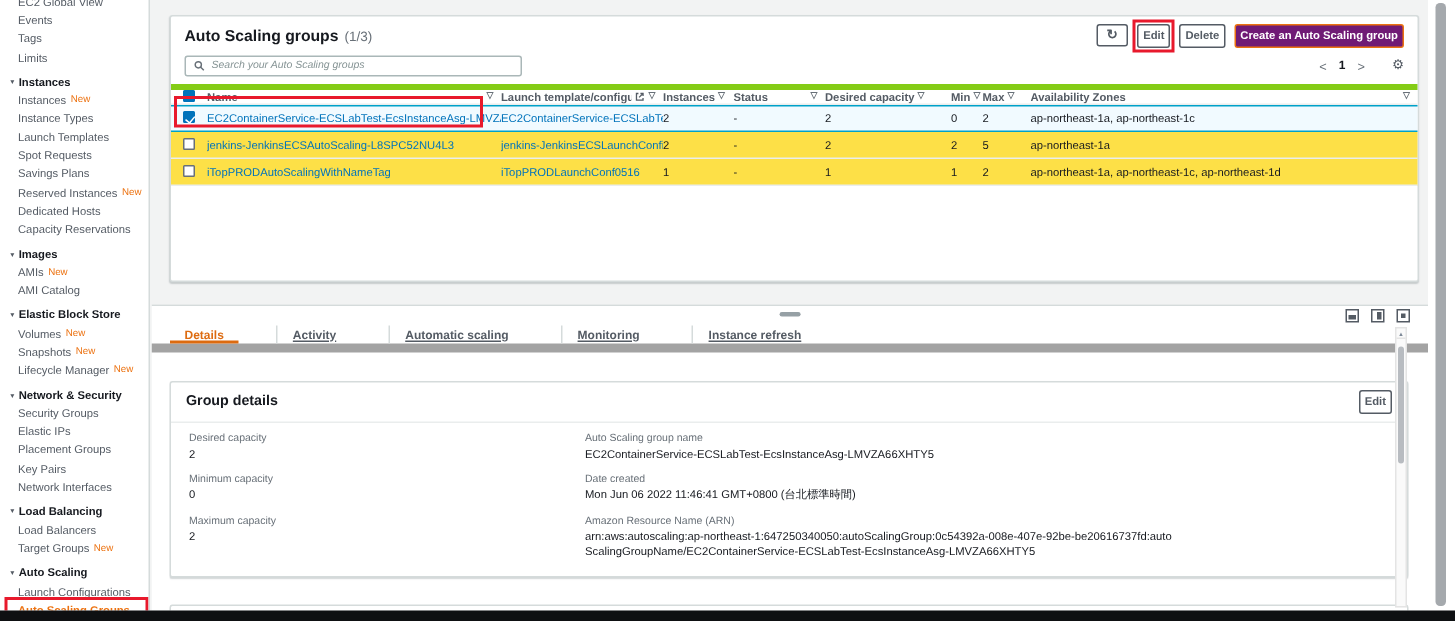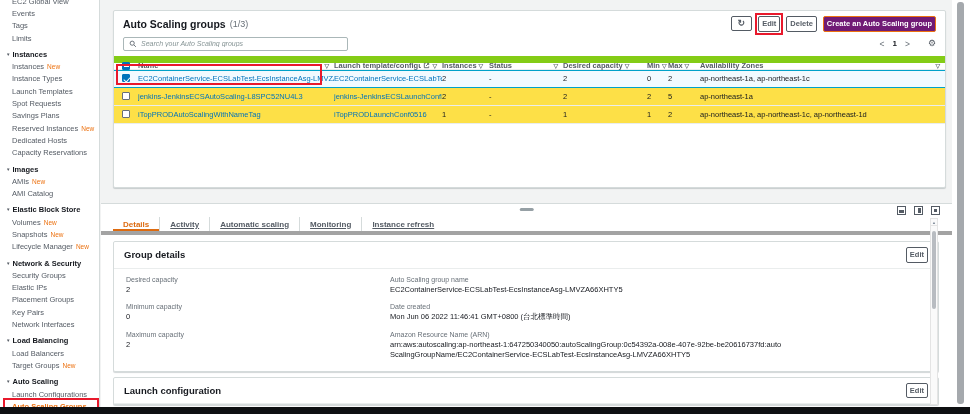--- a/index.html
+++ b/index.html
@@ -43,29 +43,29 @@
                 border:1px solid #aab7b8; border-radius:2px; padding:0 5px; background:#fff; }
   .search-box input { border:0; outline:0; flex:1; font-size:7px; color:#16191f; background:transparent;
                 font-family:"Liberation Sans", sans-serif; }
   .search-box input::placeholder { color:#879596; font-style:italic; }
   .pager { margin-left:auto; display:flex; align-items:center; gap:8px; font-size:8.5px; color:#687078; }
   .pager .page { color:#16191f; font-weight:bold; font-size:8px; }
   .gear { font-size:9px; color:#545b64; margin-left:10px; line-height:1; }
 
   
   .thead, .trow { display:flex; align-items:center; border-bottom:1px solid #eaeded; }
-  .thead { height:14px; border-top:7px solid #84cc16; color:#545b64; font-weight:bold; font-size:7.5px; background:#fff; }
+  .thead { height:14px; border-top:4px solid #84cc16; color:#545b64; font-weight:bold; font-size:7.5px; background:#fff; }
   .trow { height:18px; font-size:7.5px; color:#16191f; background:#fde047; }
   .trow.selected { background:#f1faff; border-bottom-color:#00a1c9; box-shadow:inset 0 1px 0 #00a1c9; }
   .cell { overflow:hidden; white-space:nowrap; padding-right:5px; display:flex; align-items:center; gap:2px; }
   .c0 { width:24px; flex:none; justify-content:center; padding-right:0; }
   .c1 { width:196px; flex:none; }
   .c2 { width:108px; flex:none; }
   .c3 { width:47px;  flex:none; }
-  .c4 { width:74px;  flex:none; }
+  .c4 { width:61px;  flex:none; }
   .c5 { width:69px;  flex:none; }
   .c6 { width:21px;  flex:none;margin-left:15px; }
   .c7 { width:32px;  flex:none; }
   .c8 { flex:1;text-align:center; }
   .spacer { flex:1; }
   .funnel { font-size:6px; color:#687078; line-height:1; }
   .link { color:#0073bb; }
   .th-ext { color:#545b64; flex:none; }
 
   .cb { width:8px; height:8px; border:1px solid #687078; border-radius:1px; background:#fff; position:relative; flex:none; }
@@ -79,27 +79,27 @@
 
   
   .split { position:absolute; left:0; right:0; top:203px; bottom:0; background:#fff; border-top:1px solid #d5dbdb; }
   .drag { position:absolute; left:50%; top:4px; width:14px; height:3px; background:#96a0a5; border-radius:2px; transform:translateX(-52%); }
   .panel-icons { position:absolute; right:12px; top:2px; display:flex; gap:8px; }
   .picon { width:9px; height:9px; border:1px solid #545b64; background:#fff; position:relative; }
   .picon.pos-bottom::after { content:""; position:absolute; left:1px; right:1px; bottom:1px; height:3px; background:#545b64; }
   .picon.pos-side::after   { content:""; position:absolute; top:1px; bottom:1px; right:1px; width:3px; background:#545b64; }
   .picon.pos-grid::after   { content:""; position:absolute; left:2px; right:2px; top:2px; bottom:2px; background:#545b64; }
 
-  .tabs { display:flex; align-items:stretch; height:18px; border-bottom:4px solid #a3a3a3; padding-left:12px; margin-top:13px; }
+  .tabs { display:flex; align-items:stretch; height:18px; border-bottom:6px solid #a3a3a3; padding-left:12px; margin-top:13px;gap:25px; }
   .tab { font-size:8px; font-weight:bold; color:#545b64; padding:0 10px; display:flex; align-items:center; }
   .tab + .tab { border-left:1px solid #d5dbdb;text-decoration:underline; }
   .tab.active { color:#dd6b10; box-shadow:inset 0 -2px 0 #dd6b10; }
 
   .panel-body { position:absolute; left:12px; right:13px; top:32px; bottom:0; overflow:hidden; }
-  .dcard { background:#fff; border:1px solid #d5dbdb; border-radius:2px; box-shadow:0 1px 1px rgba(0,28,36,.18); margin-top:5px; }
+  .dcard { background:#fff; border:1px solid #d5dbdb; border-radius:2px; box-shadow:0 1px 1px rgba(0,28,36,.18); margin-top:18px; }
   .dcard-head { display:flex; align-items:center; padding:5px 10px; border-bottom:1px solid #eaeded; }
   .dcard-title { font-size:9.5px; font-weight:bold; color:#16191f; }
   .dcard-head .btn { margin-left:auto; }
   .dcard-body { display:flex; padding:7px 12px 10px 12px; }
   .fcol { display:flex; flex-direction:column; gap:8px; }
   .gd-left { width:33%; }
   .gd-right { width:67%; }
   .field .f-label { font-size:7px; color:#687078; margin-bottom:2px; }
   .field .f-value { font-size:7.5px; color:#16191f; line-height:1.4; word-break:break-all; max-width:395px; }
 

